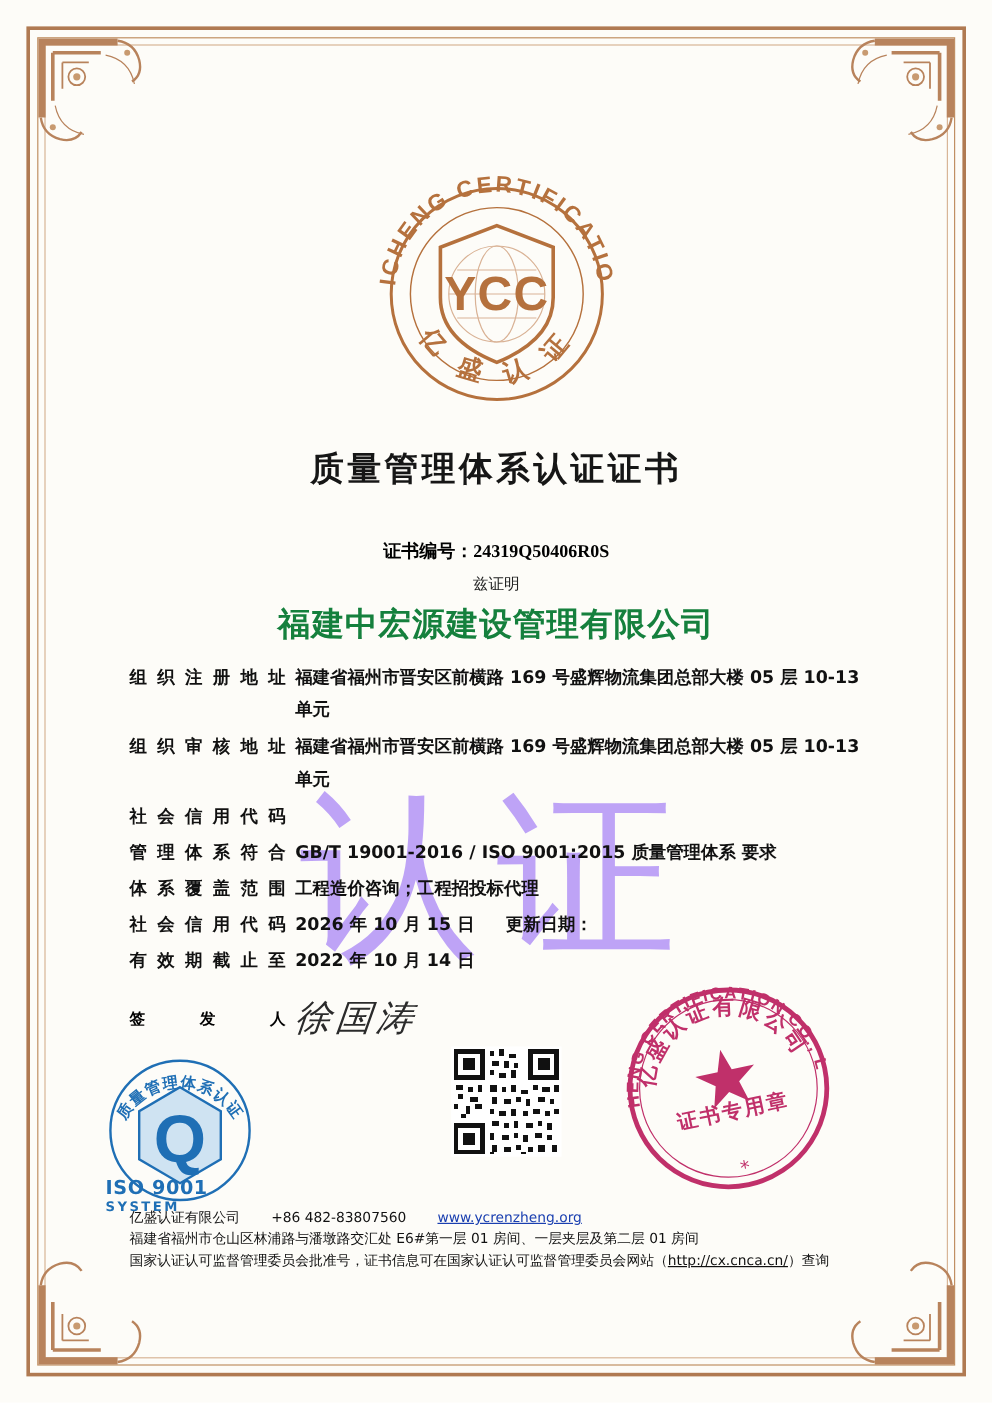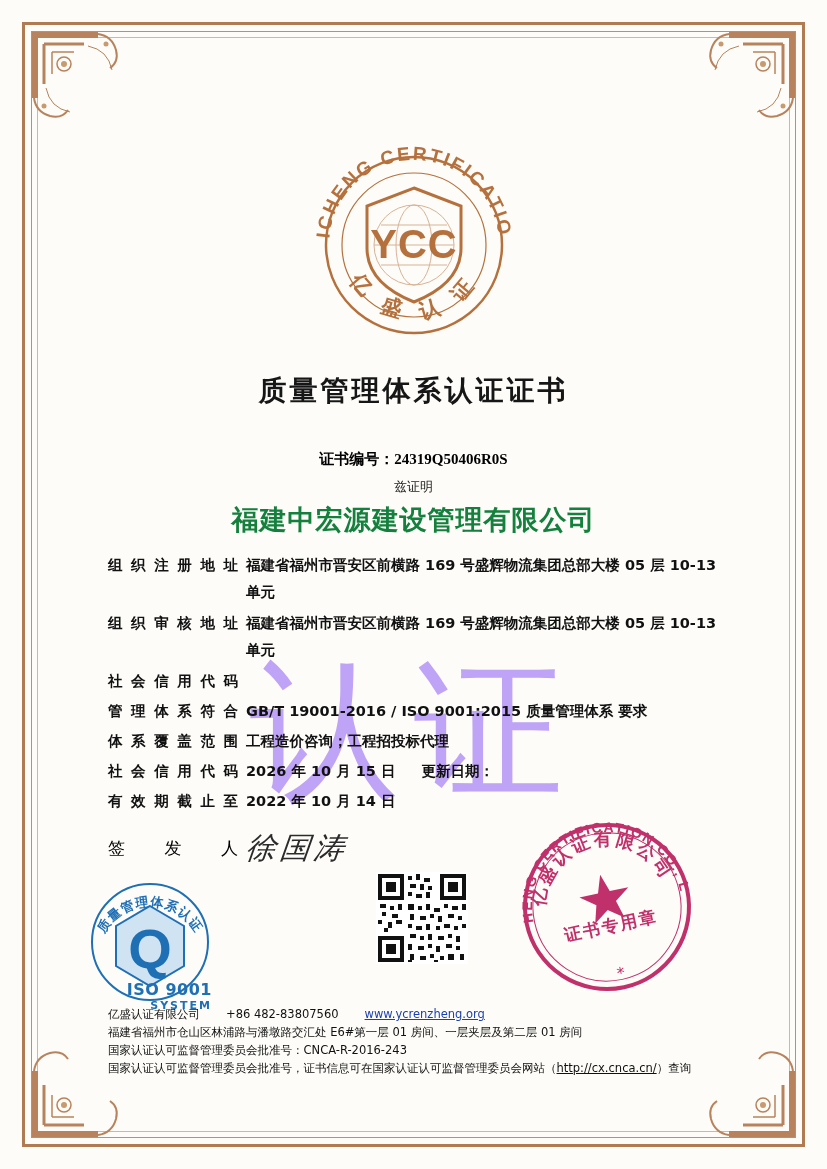--- a/index.html
+++ b/index.html
@@ -159,23 +159,23 @@
     width: 620px;
     display: flex;
     align-items: center;
     font-size: 15px;
   }
   .issuer-row .label {
     width: 138px;
     flex: 0 0 138px;
     text-align: justify;
     text-align-last: justify;
-    font-weight: normal;
-    font-family: "DejaVu Sans", sans-serif;
-    font-size: 17px;
+    font-weight: bold;
+    font-family: "DejaVu Sans", sans-serif;
+    font-size: 13px;
     padding-right: 8px;
     box-sizing: border-box;
   }
   .signature {
     font-family: "DejaVu Serif", serif;
     font-size: 30px;
     color: #2b2b2b;
     font-style: italic;
     letter-spacing: 4px;
     transform: skewX(-6deg);
@@ -188,21 +188,21 @@
     top: 880px;
     width: 124px;
     height: 124px;
     text-align: center;
   }
   .iso-text {
     position: absolute;
     left: 88px;
     top: 980px;
     width: 124px;
-    text-align: right;
+    text-align: left;
     font-family: "DejaVu Sans", sans-serif;
     color: #1f6fb5;
     font-weight: bold;
   }
   .iso-text .l1 { font-size: 16px; letter-spacing: .5px; }
   .iso-text .l2 { font-size: 11px; letter-spacing: 2px; }
 
   
   .qr {
     position: absolute;
@@ -506,19 +506,18 @@
         <polygon points="95,62 101,80 120,80 105,91 110,109 95,98 80,109 85,91 70,80 89,80" fill="#c0306a"></polygon>
       </g>
     </svg>
   </div>
 
   <div class="footer">
     <div class="f-row">
       <span>亿盛认证有限公司</span><span class="gap"></span><span>+86 482-83807560</span><span class="gap"></span><span class="site">www.ycrenzheng.org</span>
     </div>
     <div class="f-row">福建省福州市仓山区林浦路与潘墩路交汇处 E6#第一层 01 房间、一层夹层及第二层 01 房间</div>
-    <div class="f-row">国家认证认可监督管理委员会批准号：CNCA-R-2016-243</div>
     <div class="f-row">
       <span>国家认证认可监督管理委员会批准号，证书信息可在国家认证认可监督管理委员会网站（</span><span class="link">http://cx.cnca.cn/</span><span>）查询</span>
     </div>
   </div>
 
 </div>
 
 </body></html>

